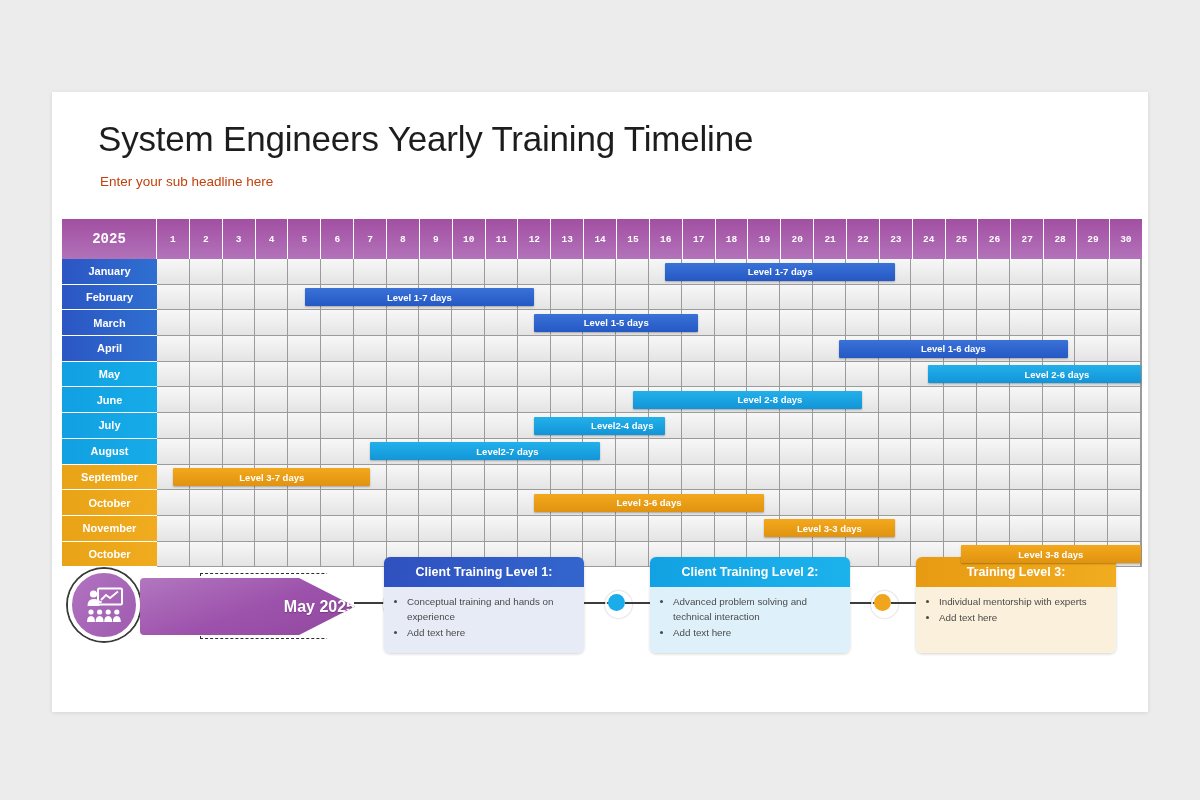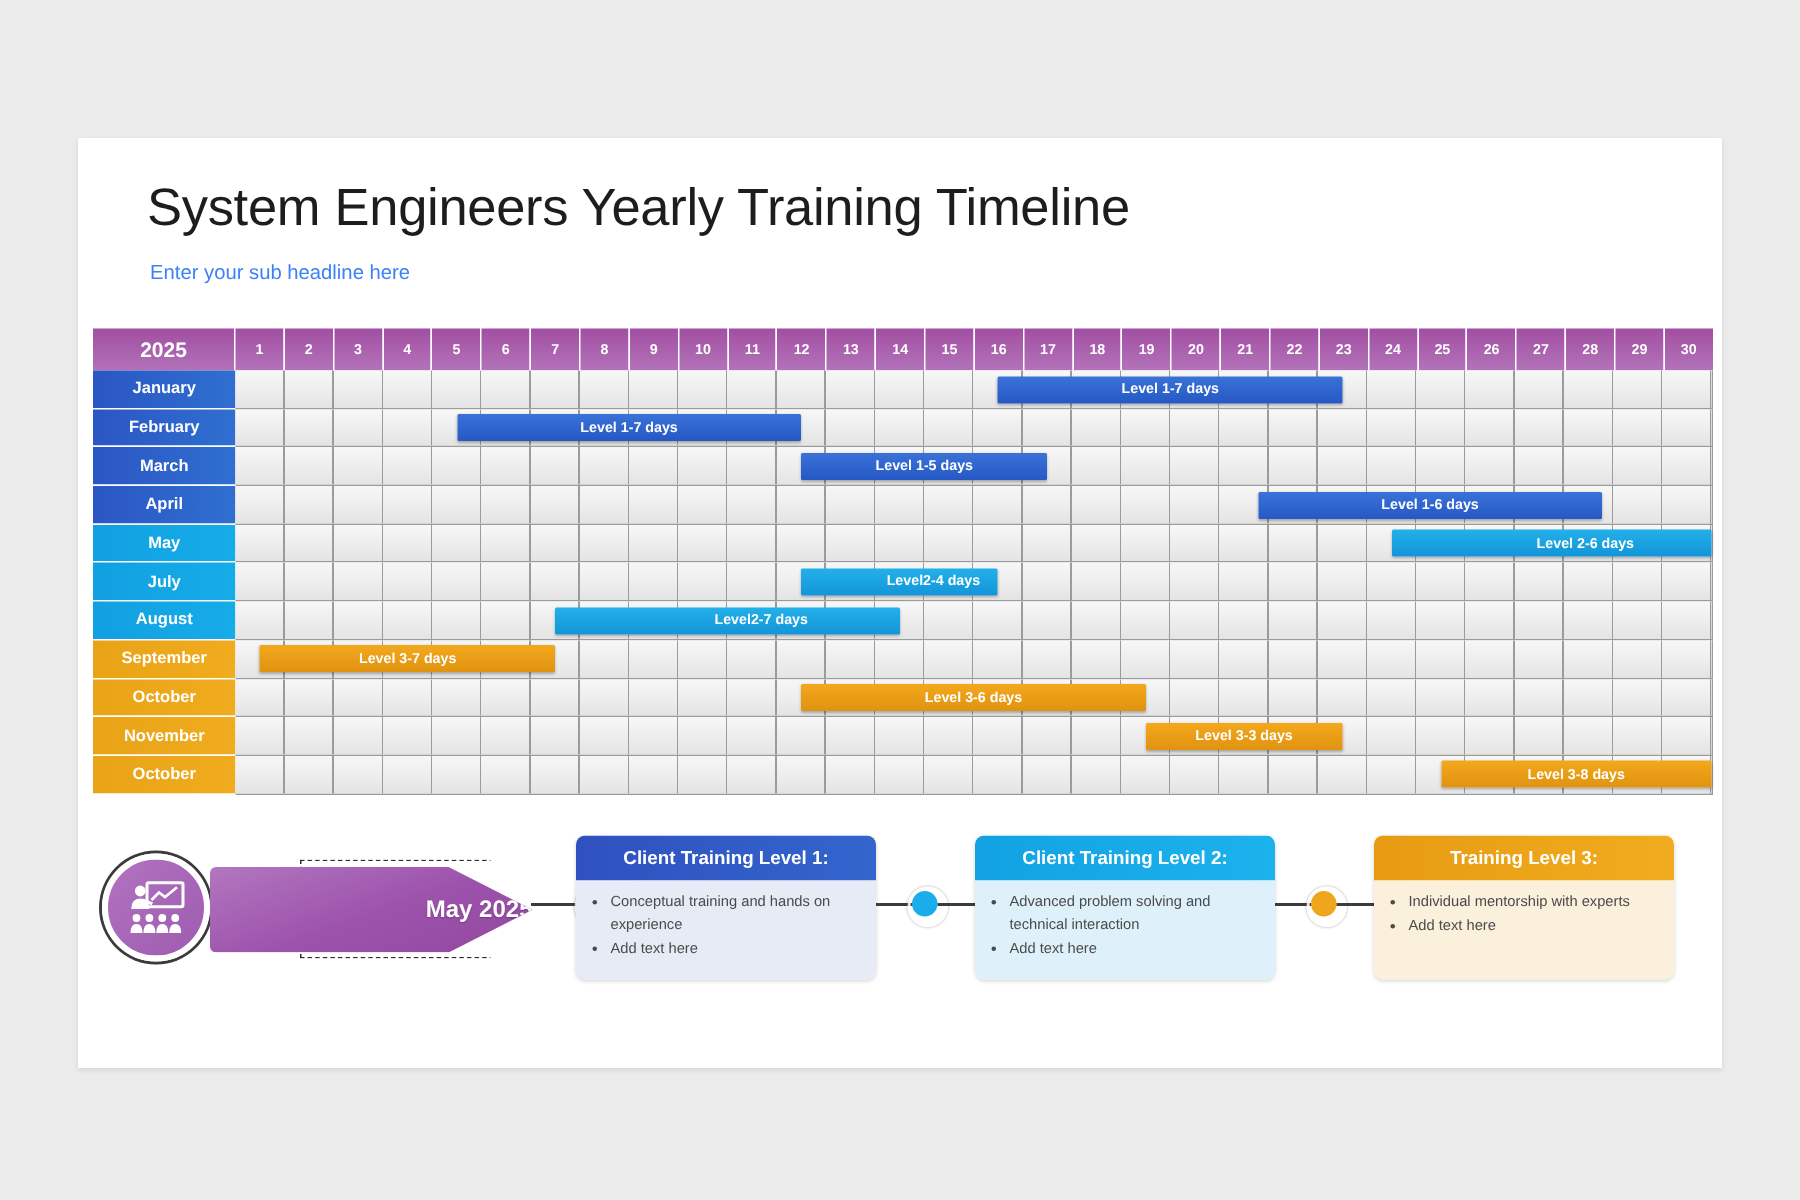--- a/index.html
+++ b/index.html
@@ -23,32 +23,32 @@
     left: 46px; top: 27px;
     font-size: 35px;
     color: #1d1d1d;
     letter-spacing: -0.2px;
     white-space: nowrap;
   }
   .subtitle {
     position: absolute;
     left: 48px; top: 82px;
     font-size: 13.5px;
-    color: #3b82f6;
+    color: #c2410c;
     white-space: nowrap;
   }
 
   
   .gantt {
     position: absolute;
     left: 10px; top: 127px;
     width: 1080px;
   }
   .g-row { display: flex; height: 25.7px; }
-  .g-head { height: 28px; }
+  .g-head { height: 40px; font-family: Liberation Mono, monospace; }
   .year-cell {
     width: 95px; flex: 0 0 95px;
     background: linear-gradient(to bottom,#a24fa1,#b172b9);
     color: #fff; font-weight: bold; font-size: 14px;
     display: flex; align-items: center; justify-content: center;
     border-right: 1px solid #fff;
   }
   .day-cell {
     flex: 1 1 0; min-width: 0;
     background: linear-gradient(to bottom,#a24fa1,#b373ba);
@@ -250,20 +250,28 @@
         </div>
         <div class="g-row">
           <div class="month-cell m-cyan">May</div>
           <div class="track">
             <div class="cellfill"></div>
             <div class="vgrid"></div>
             <div class="bar cyan" style="left: 78.3333%; width: 21.6667%;">Level 2-6 days</div>
           </div>
         </div>
         <div class="g-row">
+          <div class="month-cell m-cyan">June</div>
+          <div class="track">
+            <div class="cellfill"></div>
+            <div class="vgrid"></div>
+            <div class="bar cyan" style="left: 48.3333%; width: 23.3333%;">Level 2-8 days</div>
+          </div>
+        </div>
+        <div class="g-row">
           <div class="month-cell m-cyan">July</div>
           <div class="track">
             <div class="cellfill"></div>
             <div class="vgrid"></div>
             <div class="bar cyan" style="left: 38.3333%; width: 13.3333%;">Level2-4 days</div>
           </div>
         </div>
         <div class="g-row">
           <div class="month-cell m-cyan">August</div>
           <div class="track">

